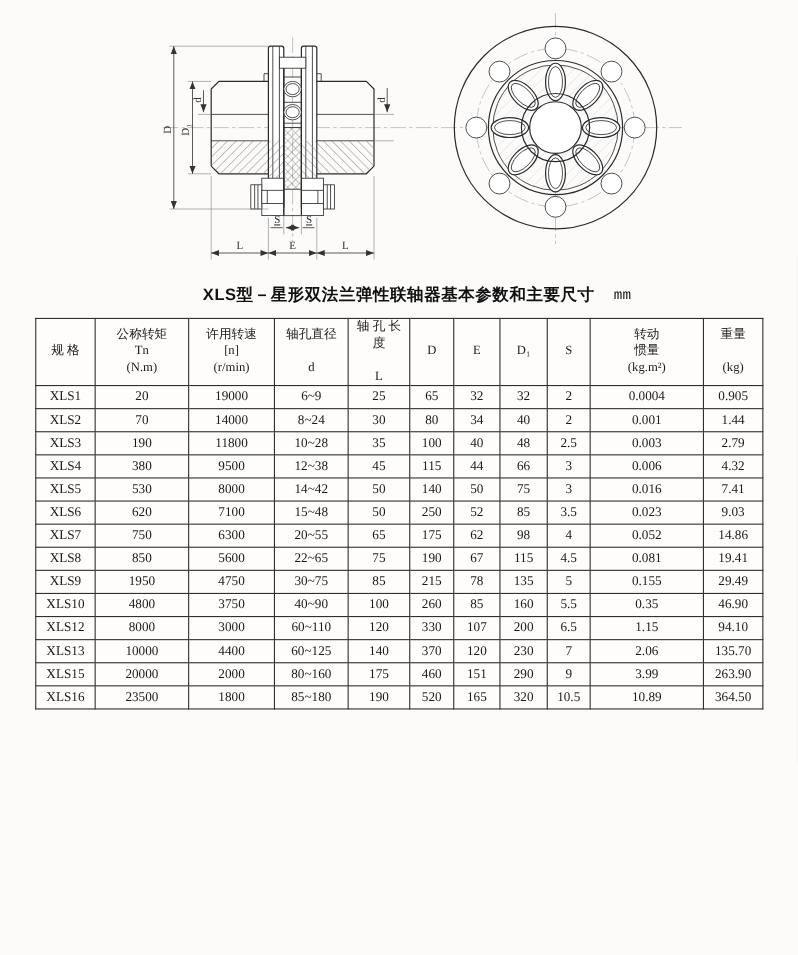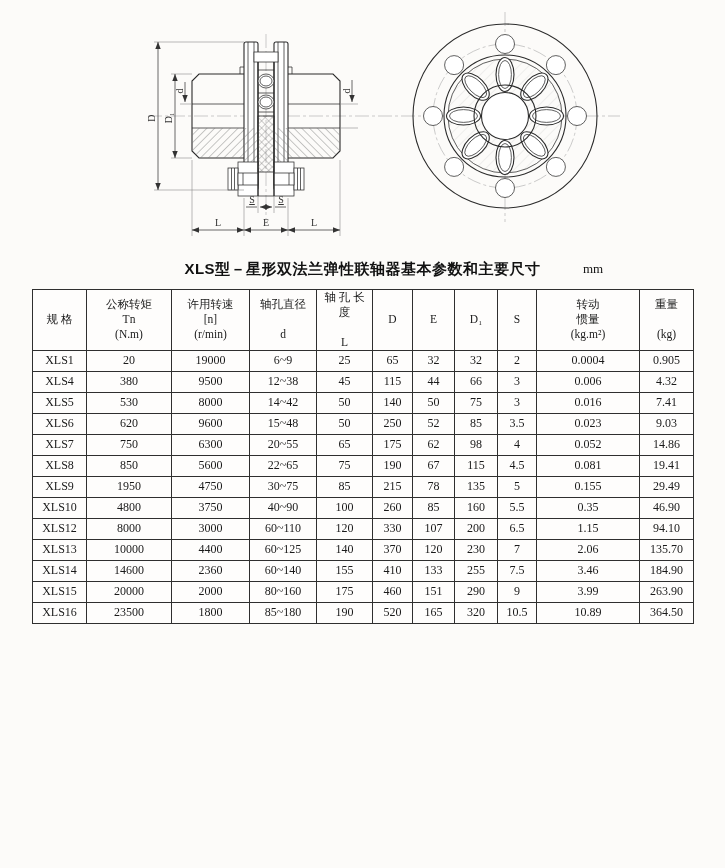--- a/index.html
+++ b/index.html
@@ -25,22 +25,22 @@
   .dimtext.us{text-decoration:underline;}
   
   .title-row{
     position:relative;height:34px;line-height:34px;text-align:center;
   }
   .doc-title{
     font-family:"Liberation Sans","DejaVu Sans",sans-serif;
     font-size:15px;font-weight:600;letter-spacing:0.5px;color:#111;
   }
   .unit-label{
-    position:absolute;left:583px;top:0;
-    font-family:Liberation Serif, serif;
+    position:absolute;left:558px;top:0;
+    font-family:Liberation Mono, monospace;
     font-size:13px;color:#111;
   }
   
   .spec-table{
     margin:3px 0 0 32px;
     width:661px;
     border-collapse:collapse;
     table-layout:fixed;
     background:#fefdfc;
   }
@@ -280,20 +280,46 @@
           <td>6~9</td>
           <td>25</td>
           <td>65</td>
           <td>32</td>
           <td>32</td>
           <td>2</td>
           <td>0.0004</td>
           <td>0.905</td>
         </tr>
         <tr>
+          <td>XLS2</td>
+          <td>70</td>
+          <td>14000</td>
+          <td>8~24</td>
+          <td>30</td>
+          <td>80</td>
+          <td>34</td>
+          <td>40</td>
+          <td>2</td>
+          <td>0.001</td>
+          <td>1.44</td>
+        </tr>
+        <tr>
+          <td>XLS3</td>
+          <td>190</td>
+          <td>11800</td>
+          <td>10~28</td>
+          <td>35</td>
+          <td>100</td>
+          <td>40</td>
+          <td>48</td>
+          <td>2.5</td>
+          <td>0.003</td>
+          <td>2.79</td>
+        </tr>
+        <tr>
           <td>XLS4</td>
           <td>380</td>
           <td>9500</td>
           <td>12~38</td>
           <td>45</td>
           <td>115</td>
           <td>44</td>
           <td>66</td>
           <td>3</td>
           <td>0.006</td>
@@ -308,21 +334,21 @@
           <td>140</td>
           <td>50</td>
           <td>75</td>
           <td>3</td>
           <td>0.016</td>
           <td>7.41</td>
         </tr>
         <tr>
           <td>XLS6</td>
           <td>620</td>
-          <td>9600</td>
+          <td>7100</td>
           <td>15~48</td>
           <td>50</td>
           <td>250</td>
           <td>52</td>
           <td>85</td>
           <td>3.5</td>
           <td>0.023</td>
           <td>9.03</td>
         </tr>
         <tr>
@@ -397,33 +423,20 @@
           <td>60~125</td>
           <td>140</td>
           <td>370</td>
           <td>120</td>
           <td>230</td>
           <td>7</td>
           <td>2.06</td>
           <td>135.70</td>
         </tr>
         <tr>
-          <td>XLS14</td>
-          <td>14600</td>
-          <td>2360</td>
-          <td>60~140</td>
-          <td>155</td>
-          <td>410</td>
-          <td>133</td>
-          <td>255</td>
-          <td>7.5</td>
-          <td>3.46</td>
-          <td>184.90</td>
-        </tr>
-        <tr>
           <td>XLS15</td>
           <td>20000</td>
           <td>2000</td>
           <td>80~160</td>
           <td>175</td>
           <td>460</td>
           <td>151</td>
           <td>290</td>
           <td>9</td>
           <td>3.99</td>

